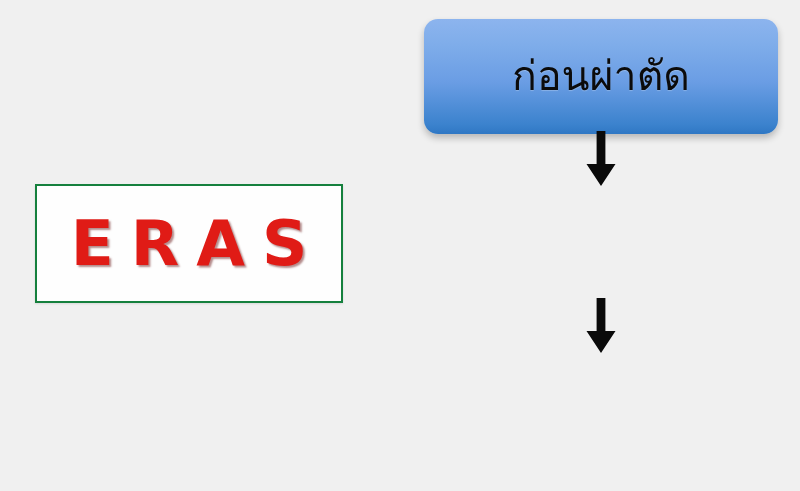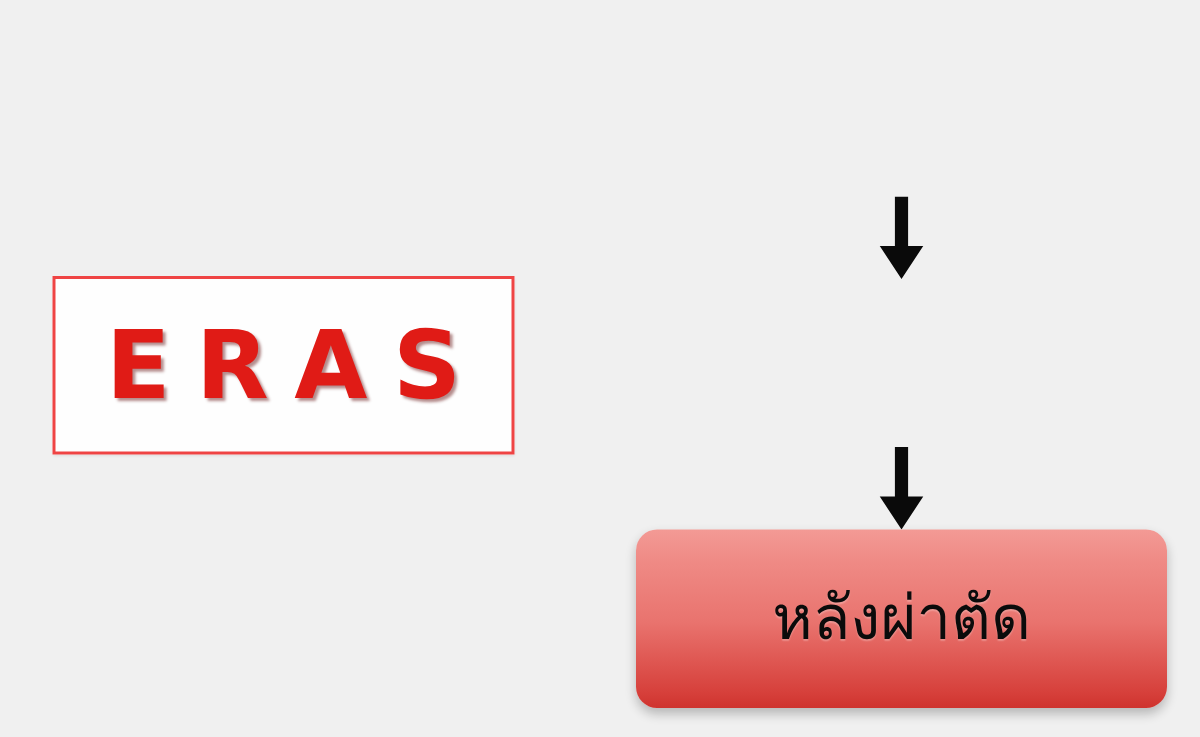--- a/index.html
+++ b/index.html
@@ -17,21 +17,21 @@
   }
 
   
   .eras-panel {
     position: absolute;
     left: 35px;
     top: 184px;
     width: 308px;
     height: 119px;
     background: #fefefe;
-    border: 2px solid #ef4444;
+    border: 2px solid #15803d;
     display: flex;
     align-items: center;
     justify-content: center;
     box-shadow: 0 1px 2px rgba(0,0,0,0.10);
   }
 
   .eras-text {
     font-family: "DejaVu Sans", "Liberation Sans", sans-serif;
     font-weight: bold;
     font-size: 63px;
@@ -109,31 +109,31 @@
 </style>
 </head>
 <body>
 
 <div class="eras-panel">
   <span class="eras-text">ERAS</span>
 </div>
 
 <div class="flow">
 
+  <div class="flow-box box-pre">
+    <span class="box-label">ก่อนผ่าตัด</span>
+  </div>
 
   <div class="arrow arrow-1">
     <svg width="34" height="56" viewBox="0 0 34 56" xmlns="http://www.w3.org/2000/svg">
       <path d="M12.6 0 H21.4 V33 H31.5 L17 55 L2.5 33 H12.6 Z" fill="#0a0a0a"></path>
     </svg>
   </div>
 
 
   <div class="arrow arrow-2">
     <svg width="34" height="56" viewBox="0 0 34 56" xmlns="http://www.w3.org/2000/svg">
       <path d="M12.6 0 H21.4 V33 H31.5 L17 55 L2.5 33 H12.6 Z" fill="#0a0a0a"></path>
     </svg>
   </div>
 
-  <div class="flow-box box-post">
-    <span class="box-label">หลังผ่าตัด</span>
-  </div>
 
 </div>
 
 </body></html>

